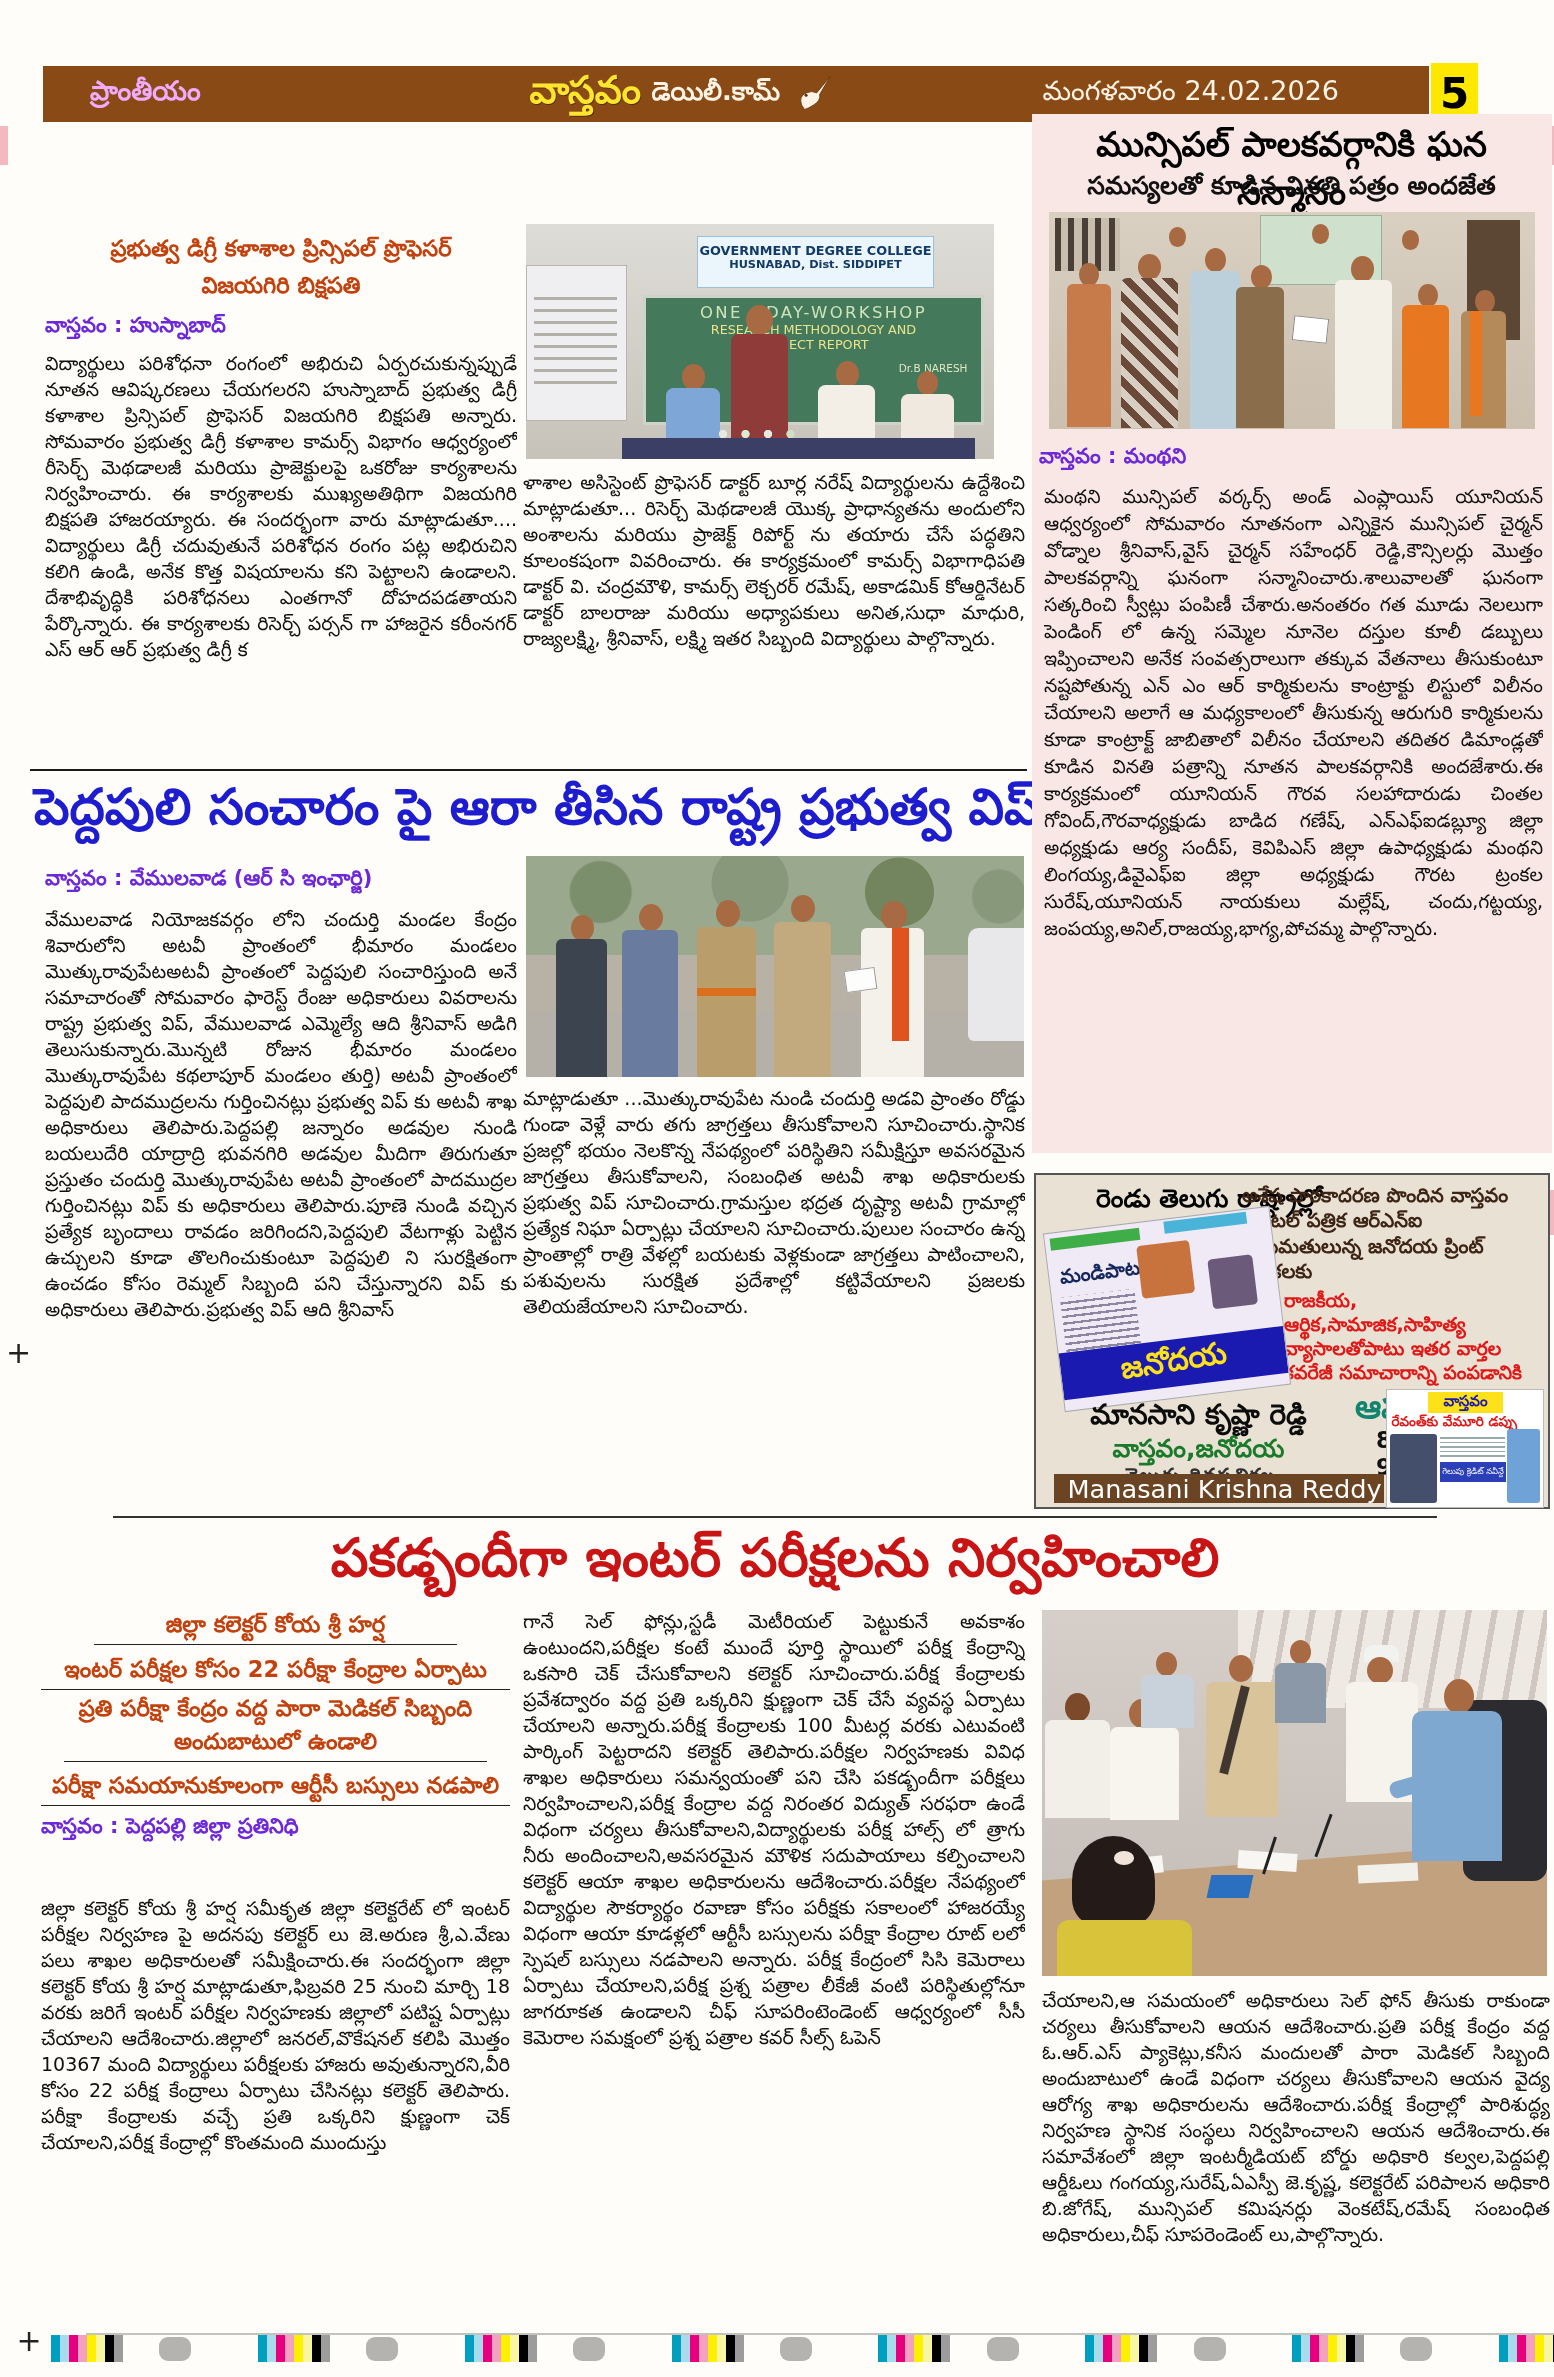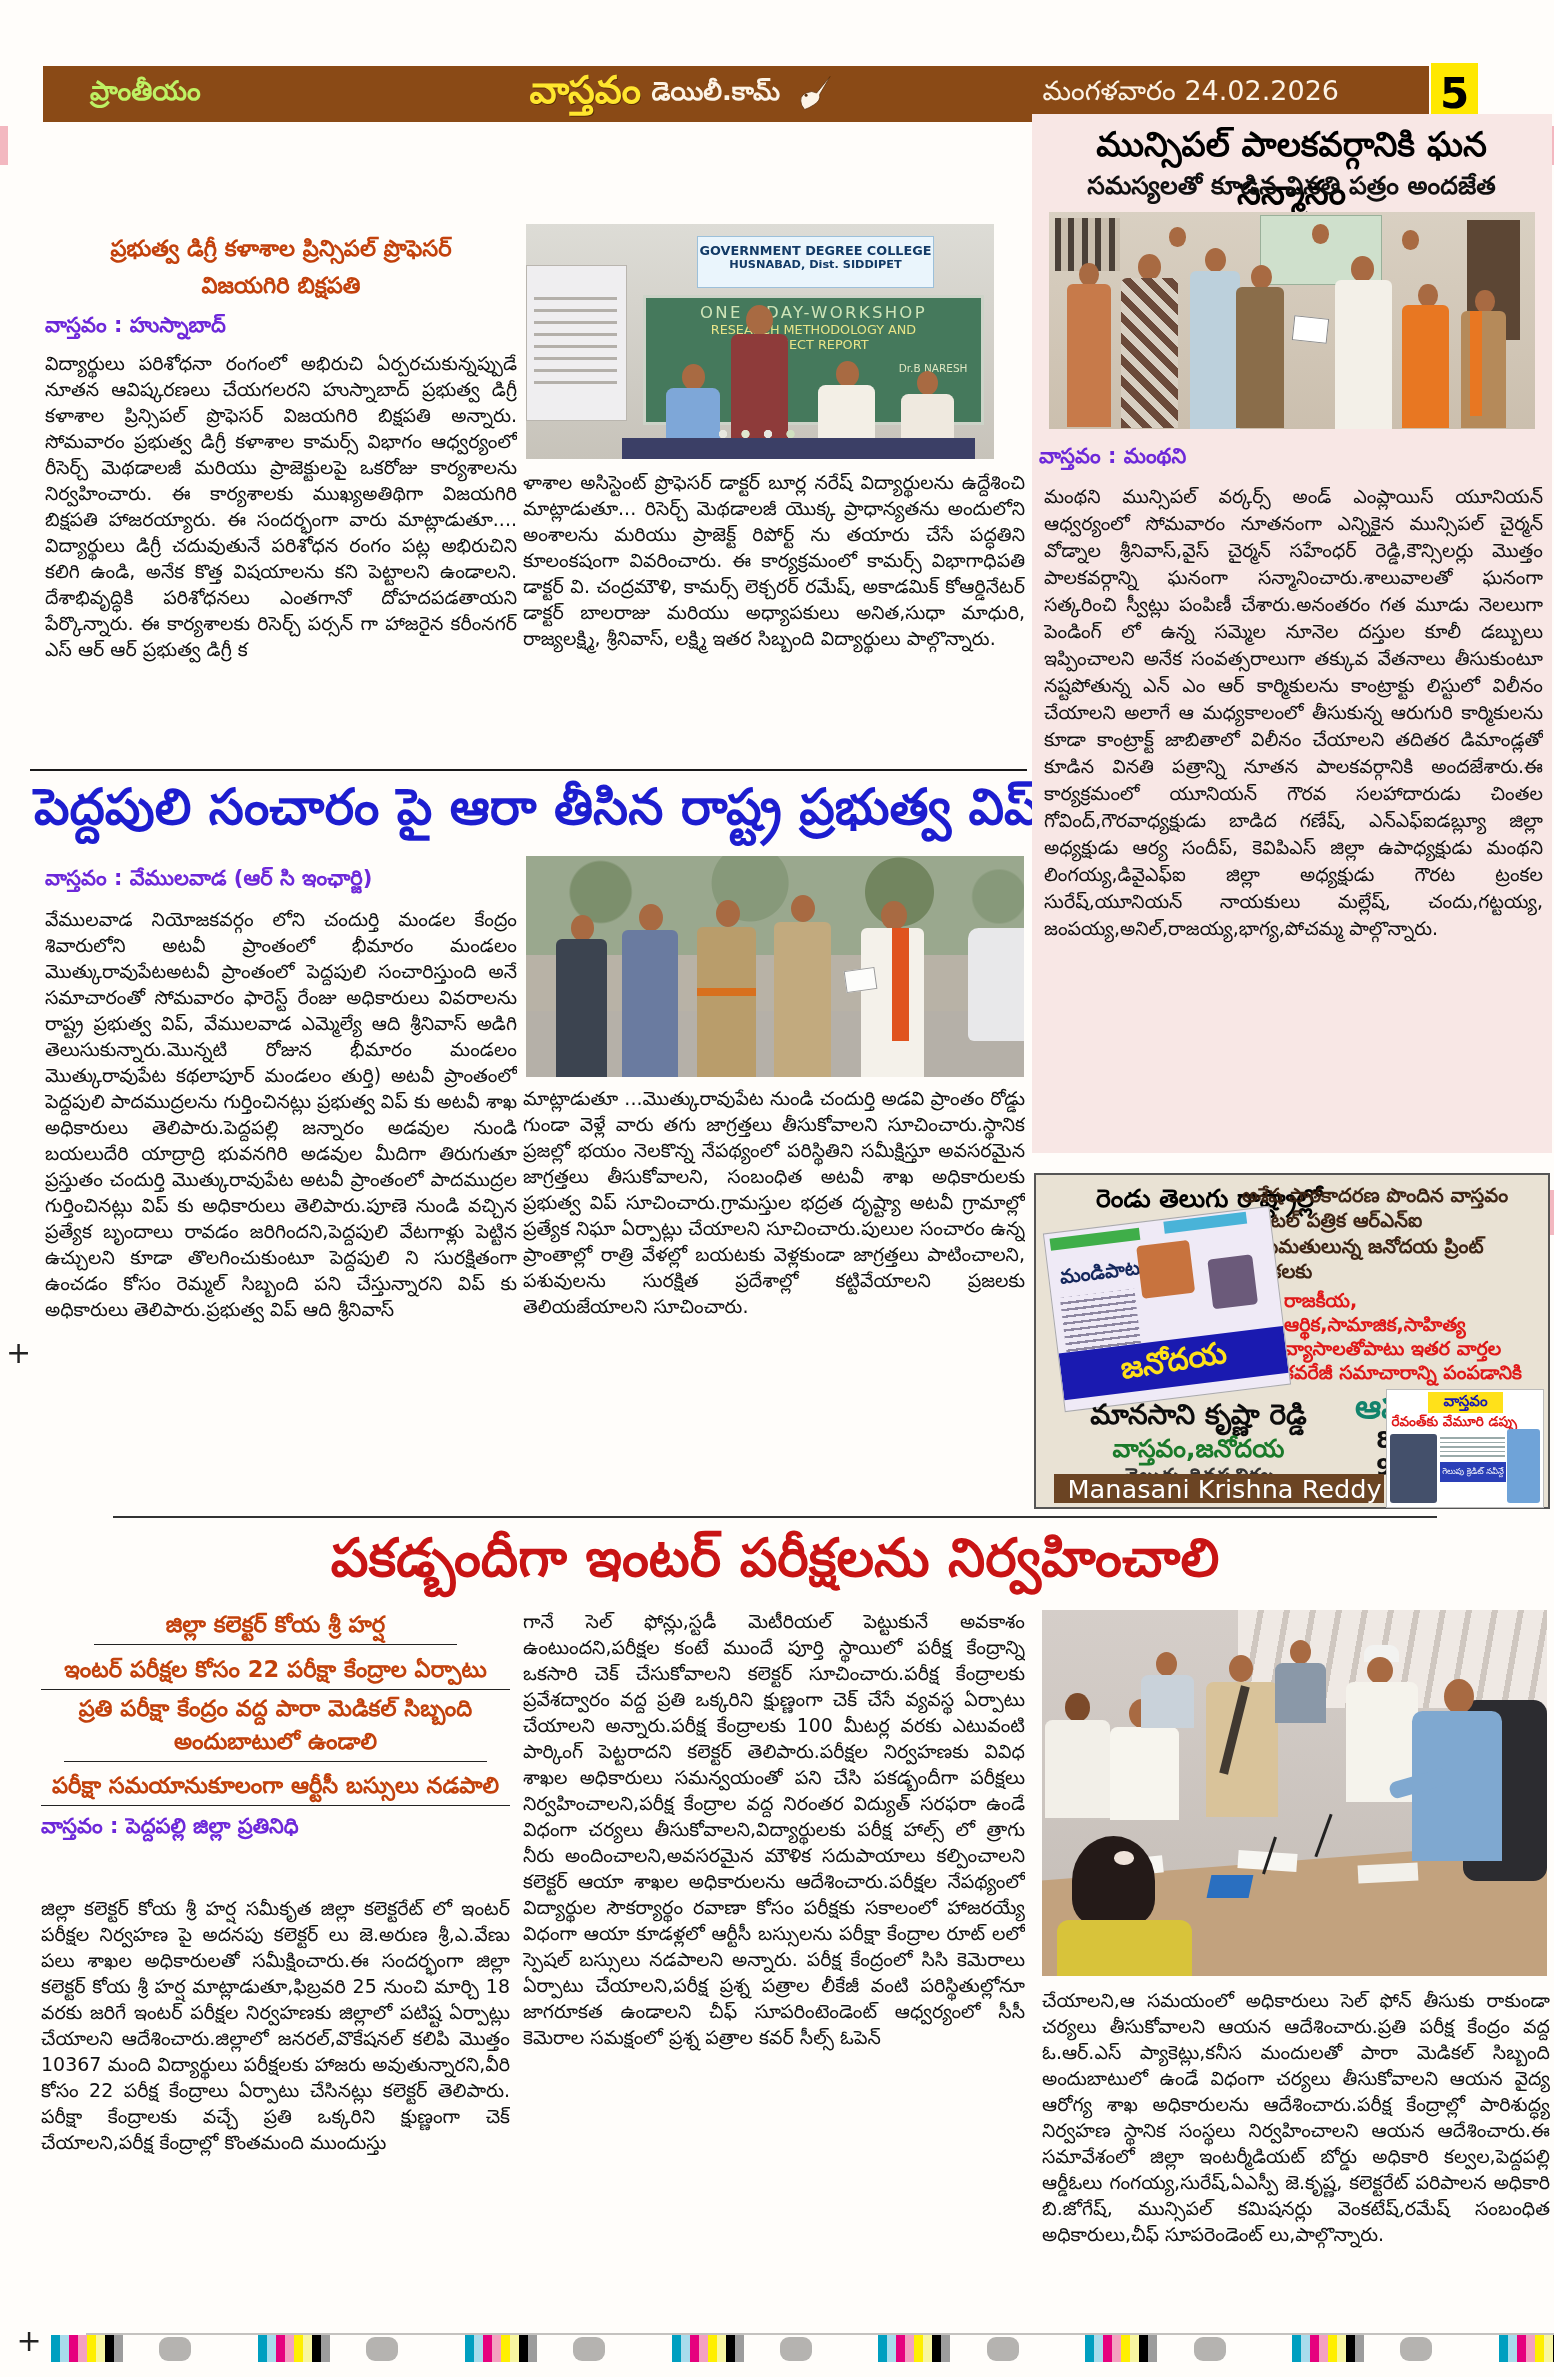--- a/index.html
+++ b/index.html
@@ -1,21 +1,21 @@
 <!DOCTYPE html>
 <html style="font-size:12px"><head>
 <meta charset="utf-8">
 <style>
   html,body{margin:0;padding:0;background:#e8e8e8;}
   .page{position:relative;width:1555px;height:2377px;background:#fffdfa;overflow:hidden;
         font-family:"DejaVu Sans","Liberation Sans",sans-serif;color:#111;}
   .abs{position:absolute;}
   
   .header-bar{left:43px;top:66px;width:1386px;height:56px;background:#8a4a16;display:flex;align-items:center;}
-  .section-label{position:absolute;left:47px;color:#bef264;font-size:27px;font-weight:bold;}
+  .section-label{position:absolute;left:47px;color:#f0abfc;font-size:27px;font-weight:bold;}
   .masthead{position:absolute;left:46%;transform:translateX(-50%);display:flex;align-items:center;gap:10.5px;}
   .masthead-title{color:#ffe62e;font-size:38px;font-weight:bold;text-shadow:0.8px 0.8px 0 #5a2e08;}
   .masthead-suffix{color:#fdf4e6;font-size:25.6px;font-weight:bold;}
   .date-text{position:absolute;right:90px;color:#fdf4e6;font-size:27px;}
   .page-num{left:1431px;top:63px;width:47px;height:60px;background:#ffe800;color:#000;
             font-size:42px;font-weight:bold;display:flex;align-items:center;justify-content:center;}
   
   .headline1{left:34px;top:129px;width:993px;color:#17a0c8;font-size:59px;font-weight:bold;line-height:1.25;white-space:nowrap;}
   .headline2{left:34px;top:778px;width:993px;color:#1d1dcf;font-size:50px;font-weight:bold;white-space:nowrap;}
   .headline4{left:113px;top:1527px;width:1324px;color:#c81414;font-size:53px;font-weight:bold;text-align:center;white-space:nowrap;}

